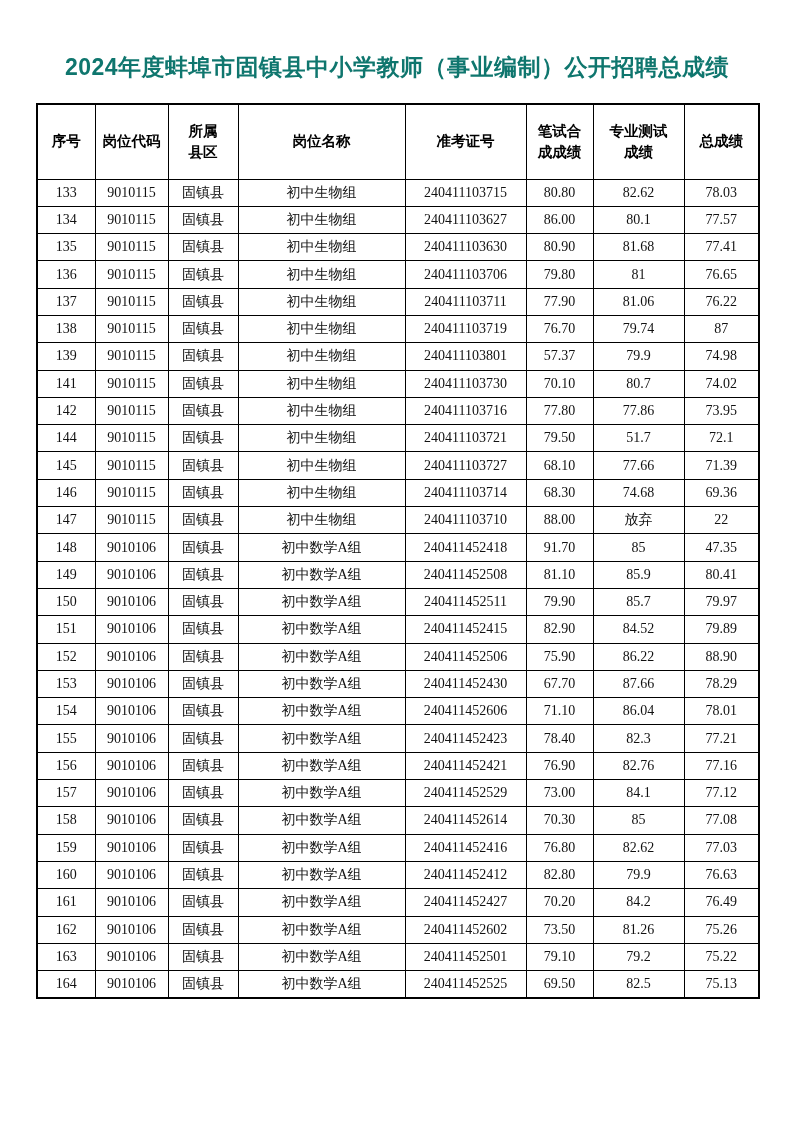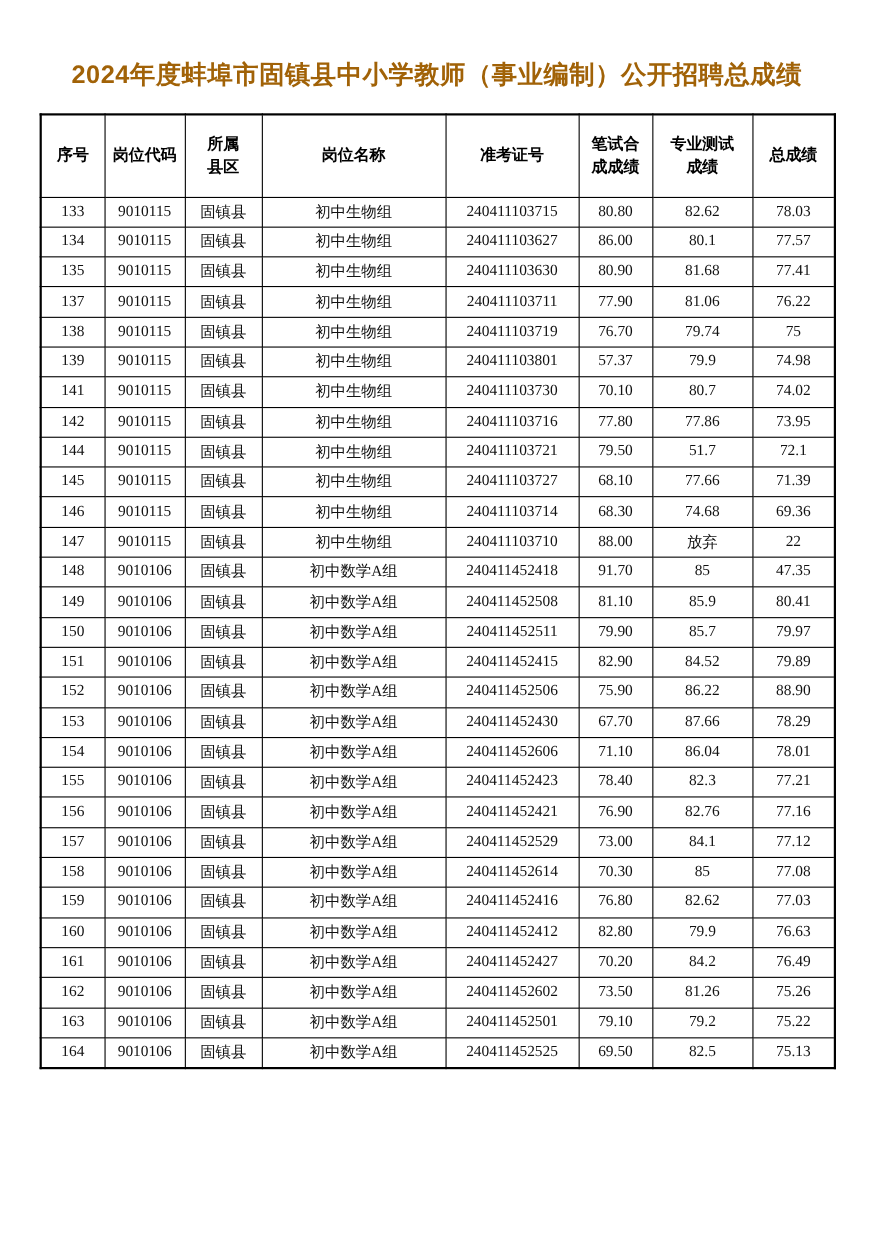--- a/index.html
+++ b/index.html
@@ -17,21 +17,21 @@
     position: relative;
     overflow: hidden;
   }
   .doc-title {
     padding-top: 52px;
     text-align: center;
     font-family: "Liberation Sans", "DejaVu Sans", sans-serif;
     font-weight: 700;
     font-size: 23px;
     letter-spacing: 0.5px;
-    color: #a16207;
+    color: #0f766e;
   }
   .table-wrap {
     margin: 20px auto 12px auto;
     width: 722px;
   }
   table.score-table {
     width: 722px;
     border-collapse: collapse;
     table-layout: fixed;
     border: 2px solid #000000;
@@ -118,38 +118,48 @@
             <td>135</td>
             <td>9010115</td>
             <td>固镇县</td>
             <td>初中生物组</td>
             <td>240411103630</td>
             <td>80.90</td>
             <td>81.68</td>
             <td>77.41</td>
           </tr>
           <tr>
+            <td>136</td>
+            <td>9010115</td>
+            <td>固镇县</td>
+            <td>初中生物组</td>
+            <td>240411103706</td>
+            <td>79.80</td>
+            <td>81</td>
+            <td>76.65</td>
+          </tr>
+          <tr>
             <td>137</td>
             <td>9010115</td>
             <td>固镇县</td>
             <td>初中生物组</td>
             <td>240411103711</td>
             <td>77.90</td>
             <td>81.06</td>
             <td>76.22</td>
           </tr>
           <tr>
             <td>138</td>
             <td>9010115</td>
             <td>固镇县</td>
             <td>初中生物组</td>
             <td>240411103719</td>
             <td>76.70</td>
             <td>79.74</td>
-            <td>75</td>
+            <td>87</td>
           </tr>
           <tr>
             <td>139</td>
             <td>9010115</td>
             <td>固镇县</td>
             <td>初中生物组</td>
             <td>240411103801</td>
             <td>57.37</td>
             <td>79.9</td>
             <td>74.98</td>

